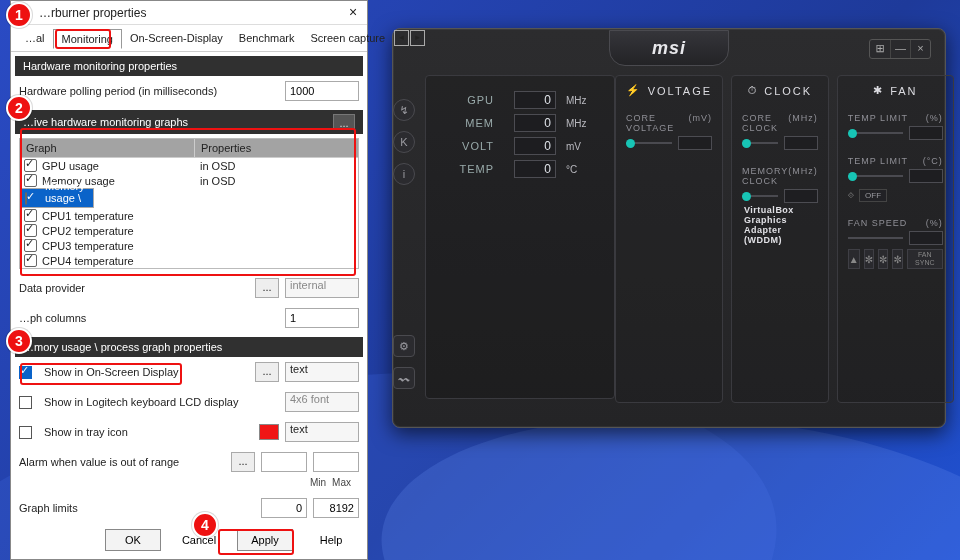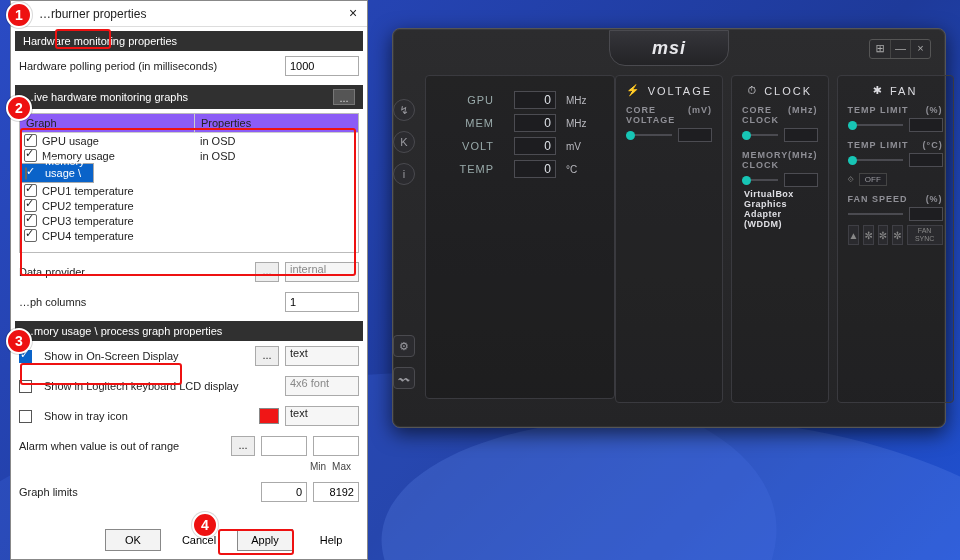--- a/index.html
+++ b/index.html
@@ -19,21 +19,21 @@
 .tab.active { border:1px solid #999; border-bottom:1px solid #fff; background:#fff; position:relative; top:1px;}
 .tab-arrows { margin-left:auto; display:flex; }
 .tab-arrow { width:15px; height:16px; border:1px solid #aaa; text-align:center; line-height:13px; font-size:9px; margin-left:1px;}
 .section-hdr { background:#303030; color:#fff; padding:4px 8px; font-size:11px; margin:4px 4px 0 4px; }
 .row { display:flex; align-items:center; padding:5px 8px; gap:6px;}
 .row-label { flex:1; }
 input.num { width:74px; height:20px; border:1px solid #aaa; padding:0 4px; font-size:11px;}
 select.sel, .sel { width:74px; height:20px; border:1px solid #aaa; font-size:11px; padding:0 4px; background:#f6f6f6;}
 .ellips { width:24px; height:20px; border:1px solid #aaa; background:#eee; text-align:center; line-height:16px; font-size:11px;}
 .graph-list { margin:4px 8px; border:1px solid #bbb; height:140px; overflow:hidden; }
-.graph-head { display:flex; font-size:11px; border-bottom:1px solid #ccc; background:#8b5cf6;}
+.graph-head { display:flex; font-size:11px; border-bottom:1px solid #ccc; background:#a3a3a3;}
 .graph-head div:first-child { width:175px; padding:3px 6px; border-right:1px solid #ccc;}
 .graph-head div:last-child { flex:1; padding:3px 6px;}
 .graph-body { height:118px; overflow-y:auto;}
 .graph-row { display:flex; align-items:center; padding:1px 4px; font-size:11px;}
 .graph-row.sel { background:#0a63c9; color:#fff;gap:13px;}
 .gchk { width:13px; height:13px; margin-right:5px; border:1px solid #666; border-radius:2px; position:relative;}
 .gchk::after { content:"✓"; position:absolute; top:-3px; left:0; font-size:11px; color:#222;}
 .graph-row.sel .gchk::after { color:#fff;}
 .graph-row .c1 { width:158px;}
 .graph-row .c2 { flex:1;}
@@ -62,21 +62,21 @@
 .msi-main { flex:1; padding:6px 10px 0 10px; display:flex; flex-direction:row;}
 .readout { background:rgba(0,0,0,.18); border:1px solid #3a3a3f; border-radius:4px; padding:10px 16px 12px; margin-bottom:10px;}
 .rd-row { display:flex; align-items:center; margin:5px 0; gap:10px;}
 .rd-row .lbl { width:52px; text-align:right; color:#9aa; letter-spacing:1px; font-size:11px;}
 .rd-bar { flex:1; height:18px;}
 .rd-val { width:42px; height:18px; border:1px solid #4c4c52; background:#1d1d20; display:flex; align-items:center; justify-content:flex-end; padding-right:4px; color:#dfe3e9; font-size:12px;}
 .rd-unit { width:32px; color:#b9b9bf; font-size:10px;}
 .tuning { display:flex; gap:8px; margin-bottom:6px;}
 .tcol { flex:1; border:1px solid #3a3a3f; border-radius:4px; padding:8px 10px 10px; position:relative; background:rgba(0,0,0,.1);}
 .tcol .thead { display:flex; align-items:center; gap:6px; color:#dcdce1; font-size:11px; letter-spacing:2px; margin-bottom:8px; justify-content:center;}
-.tline { margin:8px 0 2px;font-weight:bold; }
+.tline { margin:16px 0 2px; }
 .tline .tlabel { display:flex; justify-content:space-between; font-size:9px; color:#8f8f96; letter-spacing:1px; margin-bottom:3px;}
 .slider { display:flex; align-items:center; gap:6px;}
 .track { flex:1; height:2px; background:#4a4a50; position:relative;}
 .dot { width:9px; height:9px; background:#17c5b5; border-radius:50%; position:absolute; top:-3.5px; left:0;}
 .valbox { width:34px; height:14px; border:1px solid #4c4c52; background:#1e1e21;}
 .gpu-name { font-size:9px; color:#e0e0e5; letter-spacing:.5px; margin-top:2px; padding-left:2px; font-weight:600;}
 .offrow { display:flex; align-items:center; gap:5px; margin-top:6px; font-size:8px; color:#888;}
 .offbox { border:1px solid #444; padding:1px 5px; font-size:8px; color:#9a9aa0; background:#222226;}
 .profile-row { display:flex; gap:4px; margin-top:4px;}
 .pbtn { flex:1; height:20px; border:1px solid #3f3f45; background:#2a2a2e; display:flex; align-items:center; justify-content:center; color:#888; font-size:10px;}
@@ -86,20 +86,31 @@
 .savebar::before,.savebar::after{content:"";flex:1;height:1px;background:linear-gradient(90deg,transparent,#c435b0 40%,#3872d6 60%,transparent);}
 </style>
 </head>
 <body>
 
 <div class="props">
   <div class="props-titlebar">
     <span>…rburner properties</span>
     <span class="close-x">×</span>
   </div>
+  <div class="tabs">
+    <div class="tab">…al</div>
+    <div class="tab active">Monitoring</div>
+    <div class="tab">On-Screen-Display</div>
+    <div class="tab">Benchmark</div>
+    <div class="tab">Screen capture</div>
+    <div class="tab-arrows">
+      <div class="tab-arrow">◂</div>
+      <div class="tab-arrow">▸</div>
+    </div>
+  </div>
 
   <div class="section-hdr">Hardware monitoring properties</div>
   <div class="row">
     <span class="row-label">Hardware polling period (in milliseconds)</span>
     <input class="num" value="1000" style="">
   </div>
 
   <div class="section-hdr" style="display:flex;justify-content:space-between;align-items:center">
     <span>…ive hardware monitoring graphs</span>
     <span class="ellips" style="background:#555;border-color:#777;height:16px;width:22px;color:#ddd">...</span>

